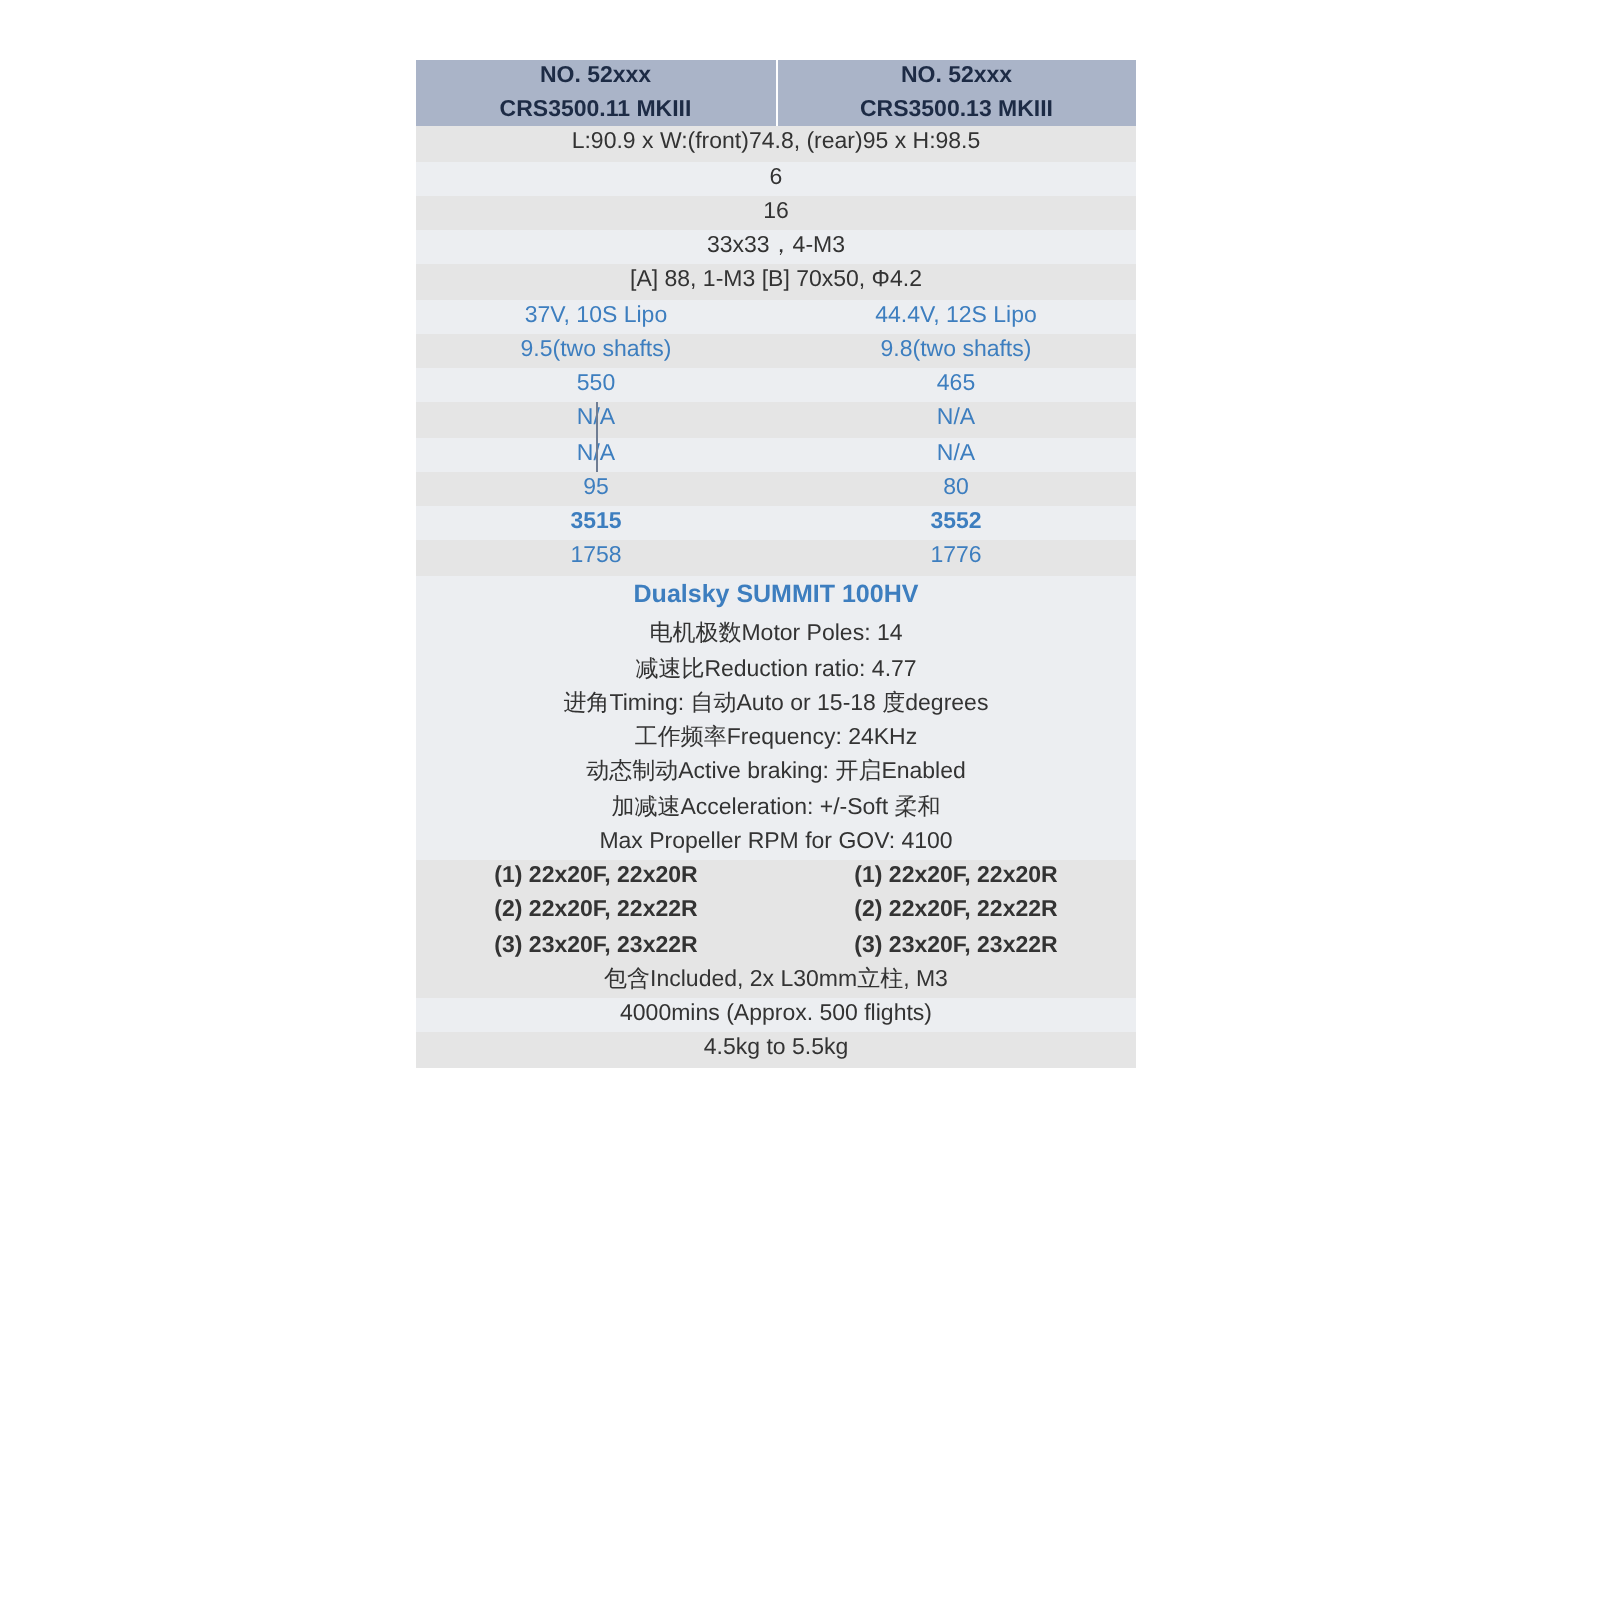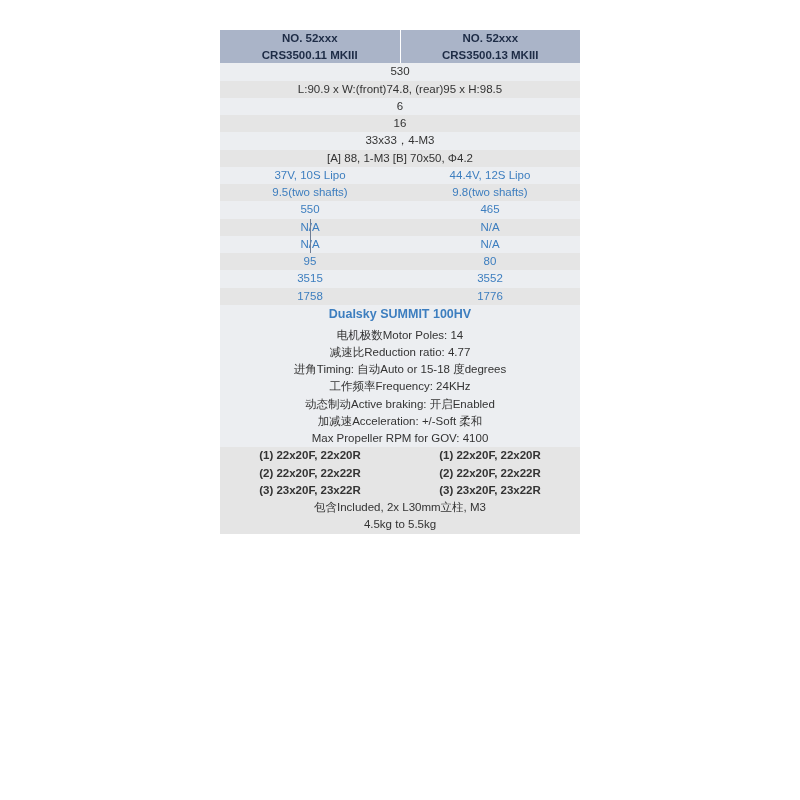--- a/index.html
+++ b/index.html
@@ -11,21 +11,21 @@
     font-family: "Liberation Sans", sans-serif;
   }
   #sheet {
     position: relative;
     width: 800px;
     height: 800px;
     overflow: hidden;
   }
   table.spec {
     position: absolute;
-    left: 220px;
+    left: 208px;
     top: 30px;
     width: 360px;
     border-collapse: collapse;
     table-layout: fixed;
   }
   table.spec td, table.spec th {
     padding: 0;
     margin: 0;
     vertical-align: middle;
   }
@@ -43,21 +43,21 @@
   .row td {
     font-size: 11.5px;
     text-align: center;
     color: #333333;
     padding: 6px 6px;
     line-height: 1.5;
   }
   .row.shade td { background: #eceef1; }
   .row.plain td { background: #e5e5e5; }
   .blue td { color: #3d7ebf; }
-  .bold td { font-weight: normal; }
+  .bold td { font-weight: bold; }
   .brand {
     color: #3d7ebf;
     font-size: 12.5px;
     font-weight: bold;
     display: block;
     margin-bottom: 3px;
   }
   .motor-block {
     font-size: 11.5px;
     color: #333333;
@@ -103,23 +103,20 @@
           <div>NO. 52xxx</div>
           <div>CRS3500.11 MKIII</div>
         </td>
         <td>
           <div>NO. 52xxx</div>
           <div>CRS3500.13 MKIII</div>
         </td>
       </tr>
     </tbody>
     <tbody id="main-rows">
-        <tr class="row shade">
-          <td colspan="2">530</td>
-        </tr>
         <tr class="row plain">
           <td colspan="2">L:90.9 x W:(front)74.8, (rear)95 x H:98.5</td>
         </tr>
         <tr class="row shade">
           <td colspan="2">6</td>
         </tr>
         <tr class="row plain">
           <td colspan="2">16</td>
         </tr>
         <tr class="row shade">
@@ -186,18 +183,21 @@
             <div>(1) 22x20F, 22x20R</div>
             <div>(2) 22x20F, 22x22R</div>
             <div>(3) 23x20F, 23x22R</div>
           </td>
       </tr>
     </tbody>
     <tbody id="tail-rows">
         <tr class="row plain">
           <td colspan="2">包含Included, 2x L30mm立柱, M3</td>
         </tr>
+        <tr class="row shade">
+          <td colspan="2">4000mins (Approx. 500 flights)</td>
+        </tr>
         <tr class="row plain">
           <td colspan="2">4.5kg to 5.5kg</td>
         </tr>
       </tbody>
   </table>
 </div>
 
 </body></html>

